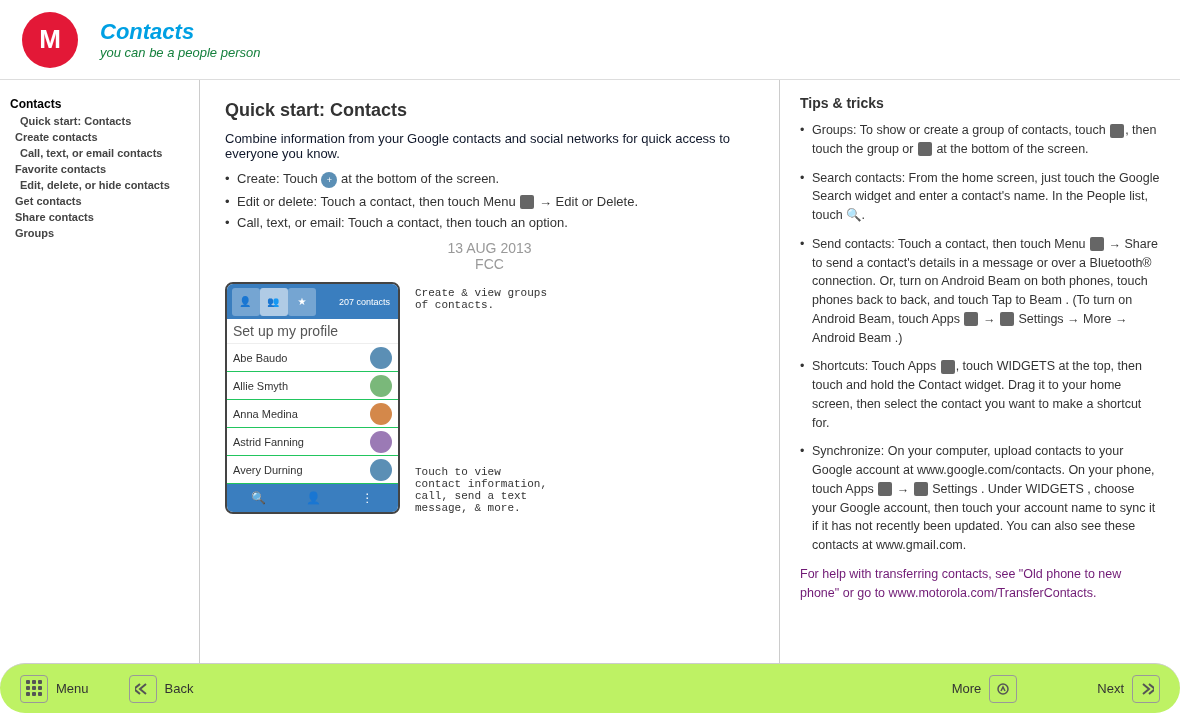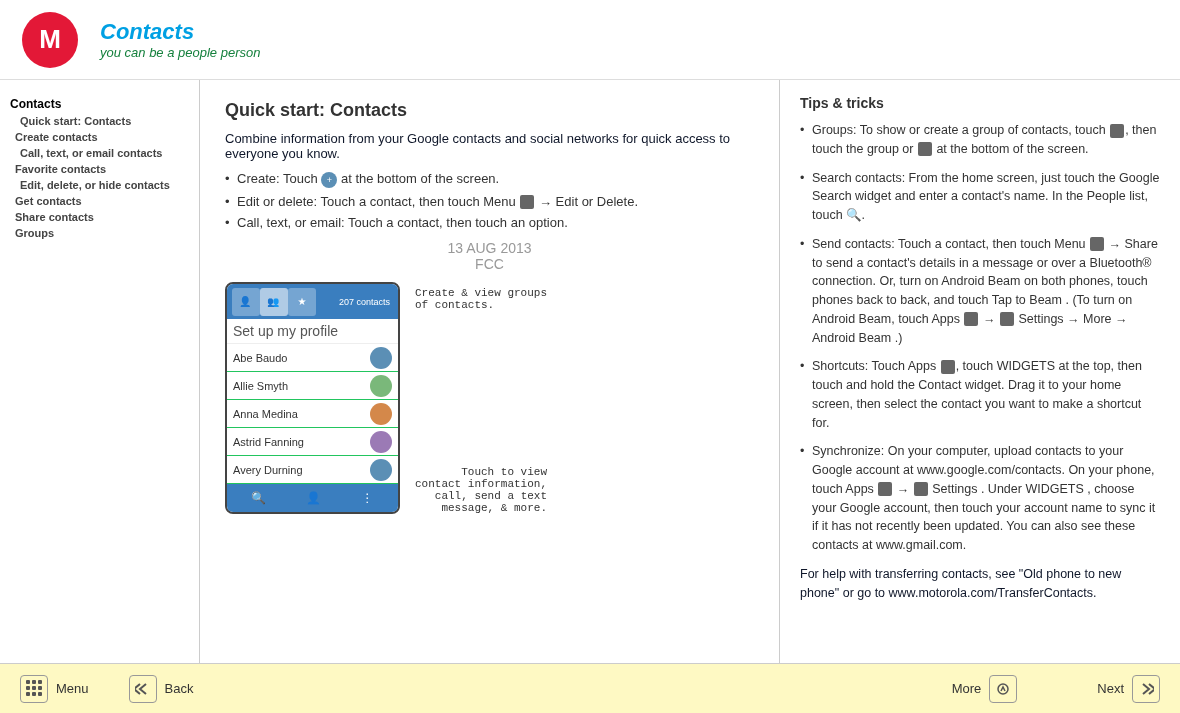--- a/index.html
+++ b/index.html
@@ -249,21 +249,20 @@
       padding: 0 5px;
       font-size: 11px;
       color: #333;
       font-family: Liberation Mono, monospace;
     }
     .callout-top {
       margin-top: 5px;
     }
     .callout-middle {
       margin-top: 94px;
-      text-align: right;
     }
     .callout-bottom {
       margin-top: 40px;
     }
 
     
     #right-panel {
       width: 400px;
       padding: 15px 20px;
       flex-shrink: 0;
@@ -286,35 +285,36 @@
       position: relative;
       line-height: 1.5;
     }
     #right-panel ul li::before {
       content: "•";
       position: absolute;
       left: 0;
     }
     #right-panel .footer-note {
       font-size: 12.5px;
-      color: #0f172a;
+      color: #701a75;
       margin-top: 8px;
       line-height: 1.5;
     }
 
     
     #bottom-bar {
       height: 50px;
-      background: #fef9c3;
+      background: #bef264;
       border-top: 1px solid #ccc;
       display: flex;
       align-items: center;
       padding: 0 20px;
       position: relative;
       z-index: 1;
+      border-radius: 25px;
     }
     .bottom-btn {
       display: flex;
       align-items: center;
       gap: 8px;
       margin-right: 40px;
       cursor: pointer;
       font-size: 13px;
       color: #333;
     }

